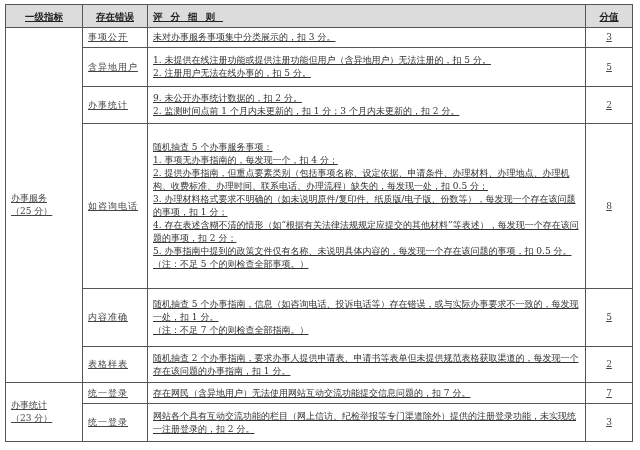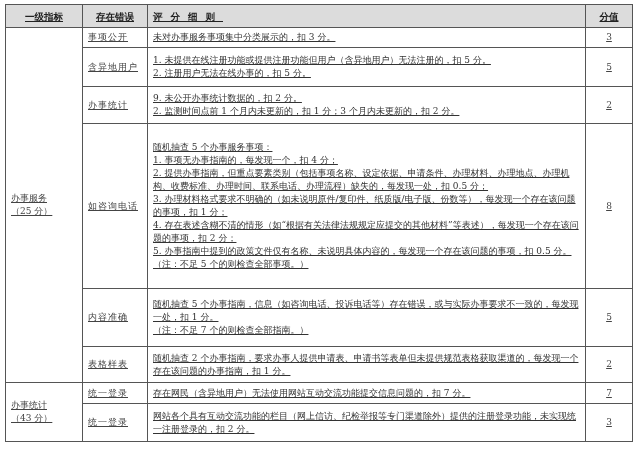--- a/index.html
+++ b/index.html
@@ -107,21 +107,21 @@
       <td class="l2">表格样表</td>
       <td class="criteria">
         <span class="wrap">随机抽查 2 个办事指南，要求办事人提供申请表、申请书等表单但未提供规范表格获取渠道的，每发现一个存在该问题的办事指南，扣 1 分。</span>
       </td>
       <td class="score">2</td>
     </tr>
 
     <tr style="height:21px">
       <td class="l1" rowspan="2">
         <span class="line">办事统计</span>
-        <span class="line">（43 分）</span>
+        <span class="line">（23 分）</span>
       </td>
       <td class="l2">统一登录</td>
       <td class="criteria">
         <span class="line">存在网民（含异地用户）无法使用网站互动交流功能提交信息问题的，扣 7 分。</span>
       </td>
       <td class="score">7</td>
     </tr>
     <tr style="height:38px">
       <td class="l2">统一登录</td>
       <td class="criteria">

